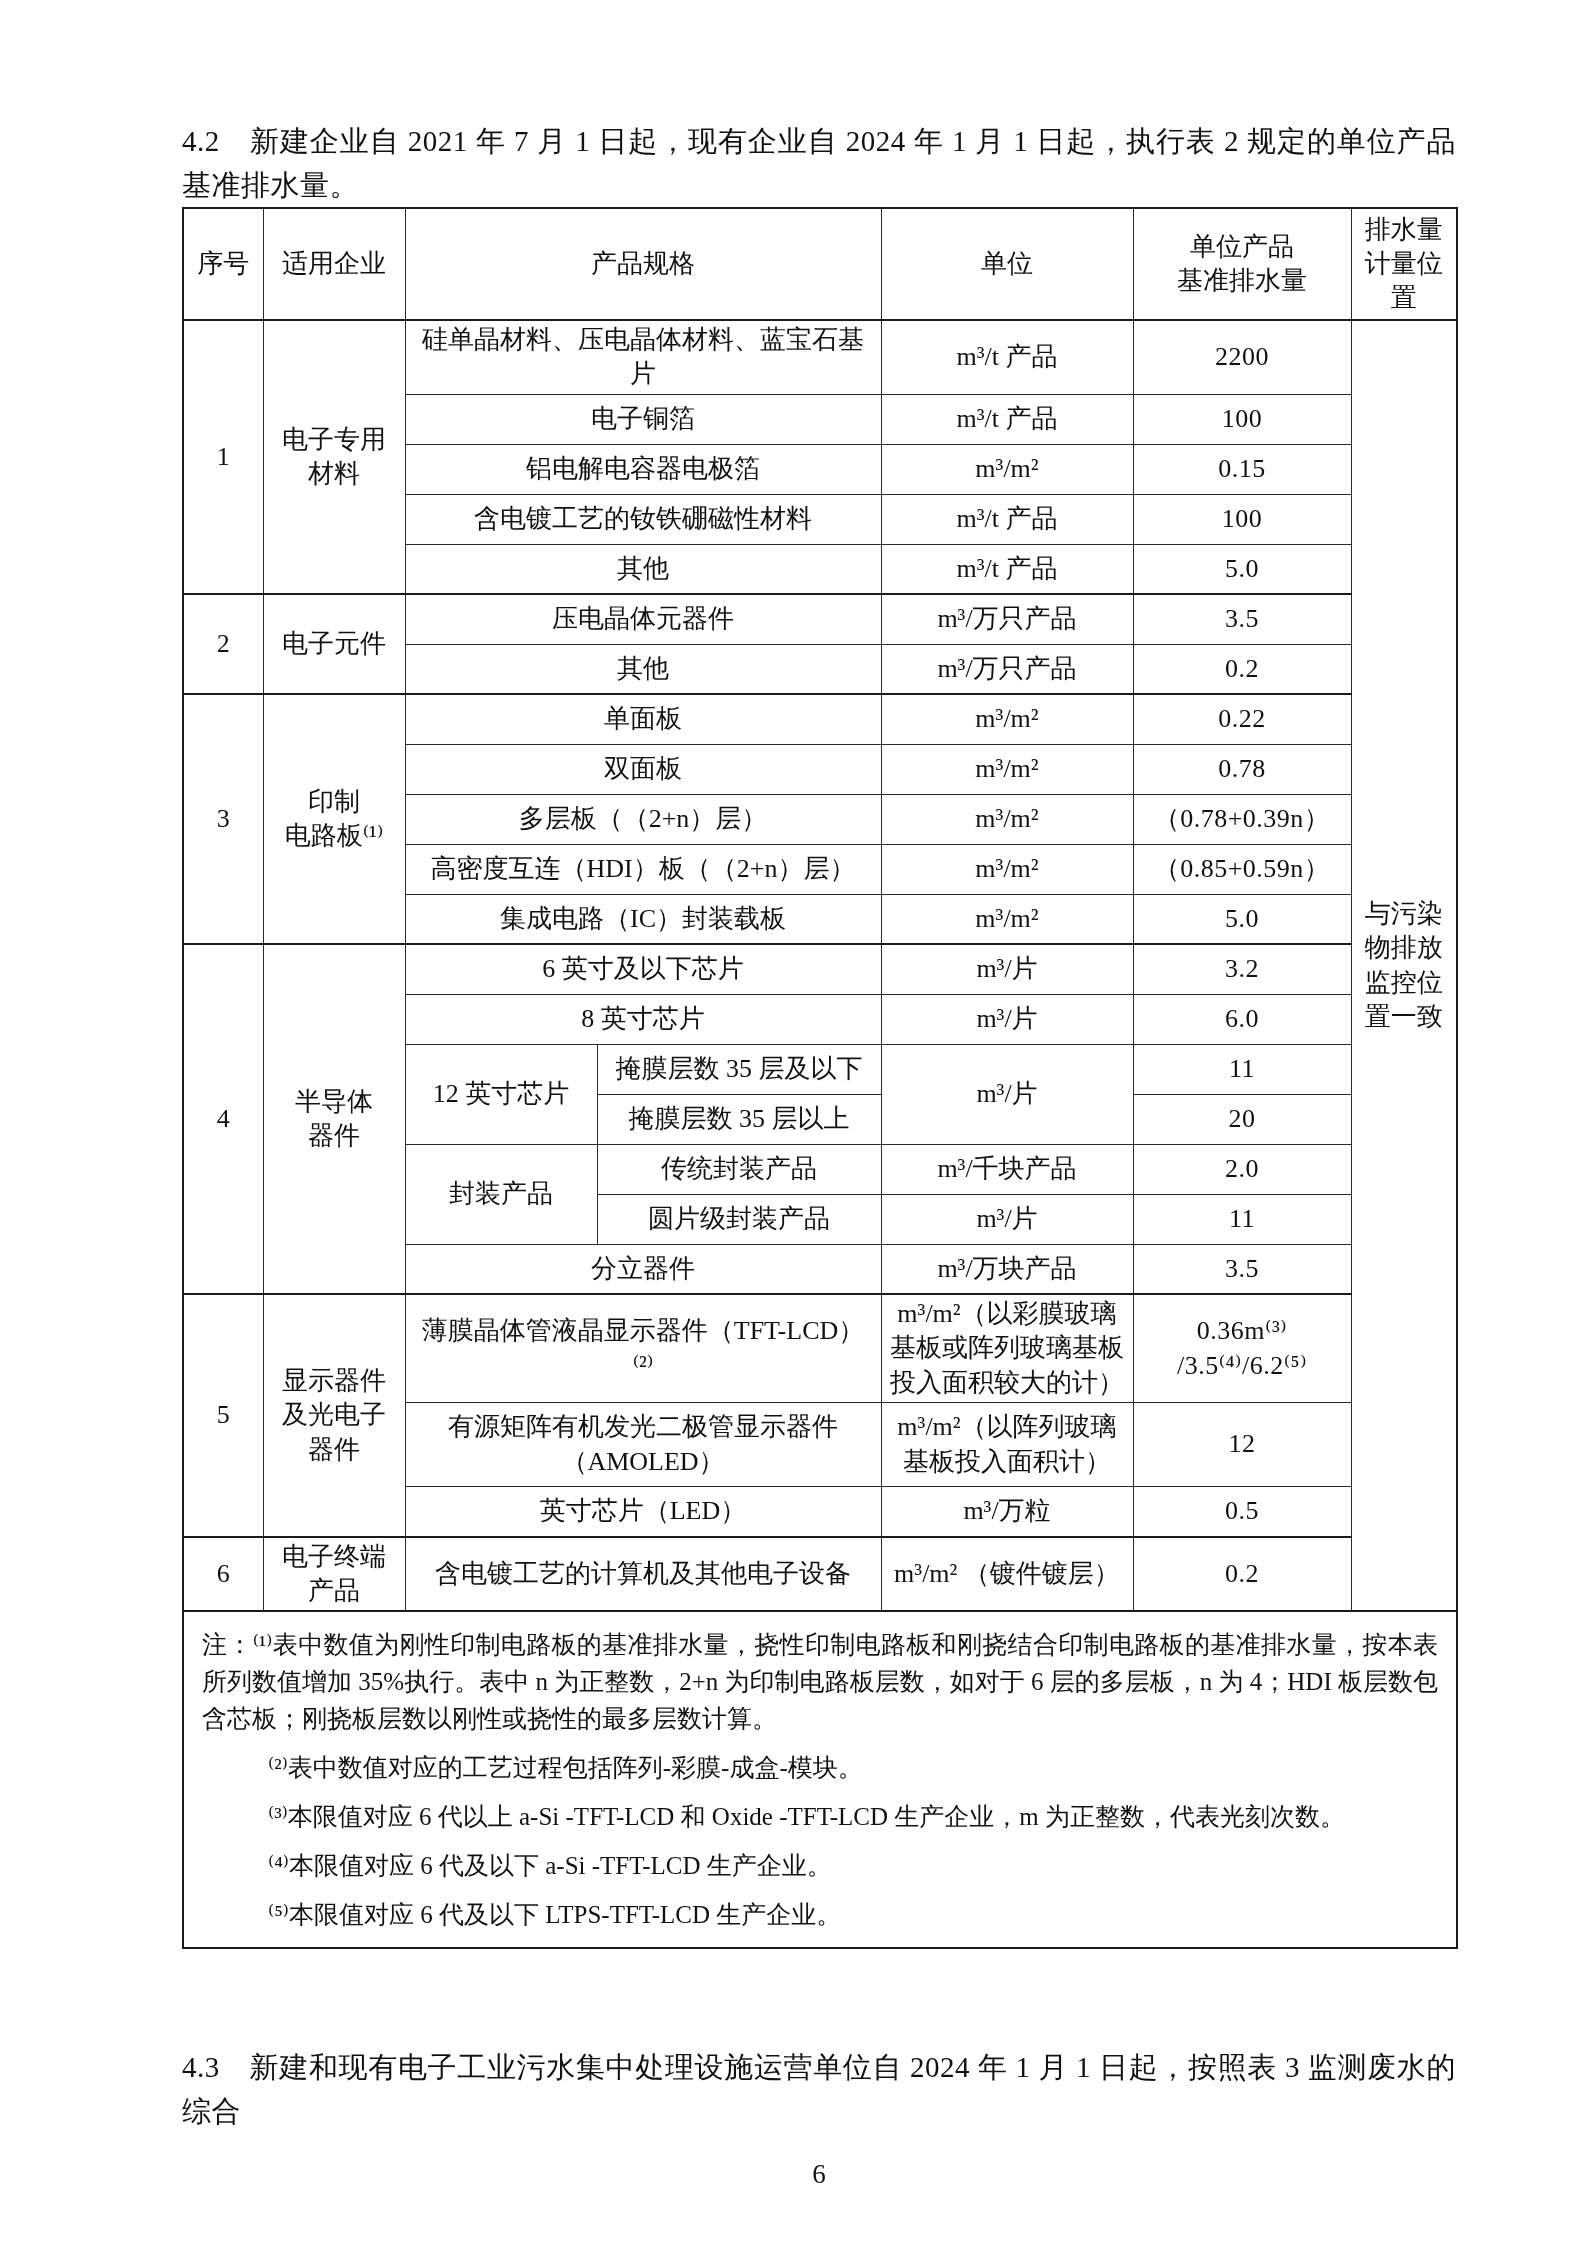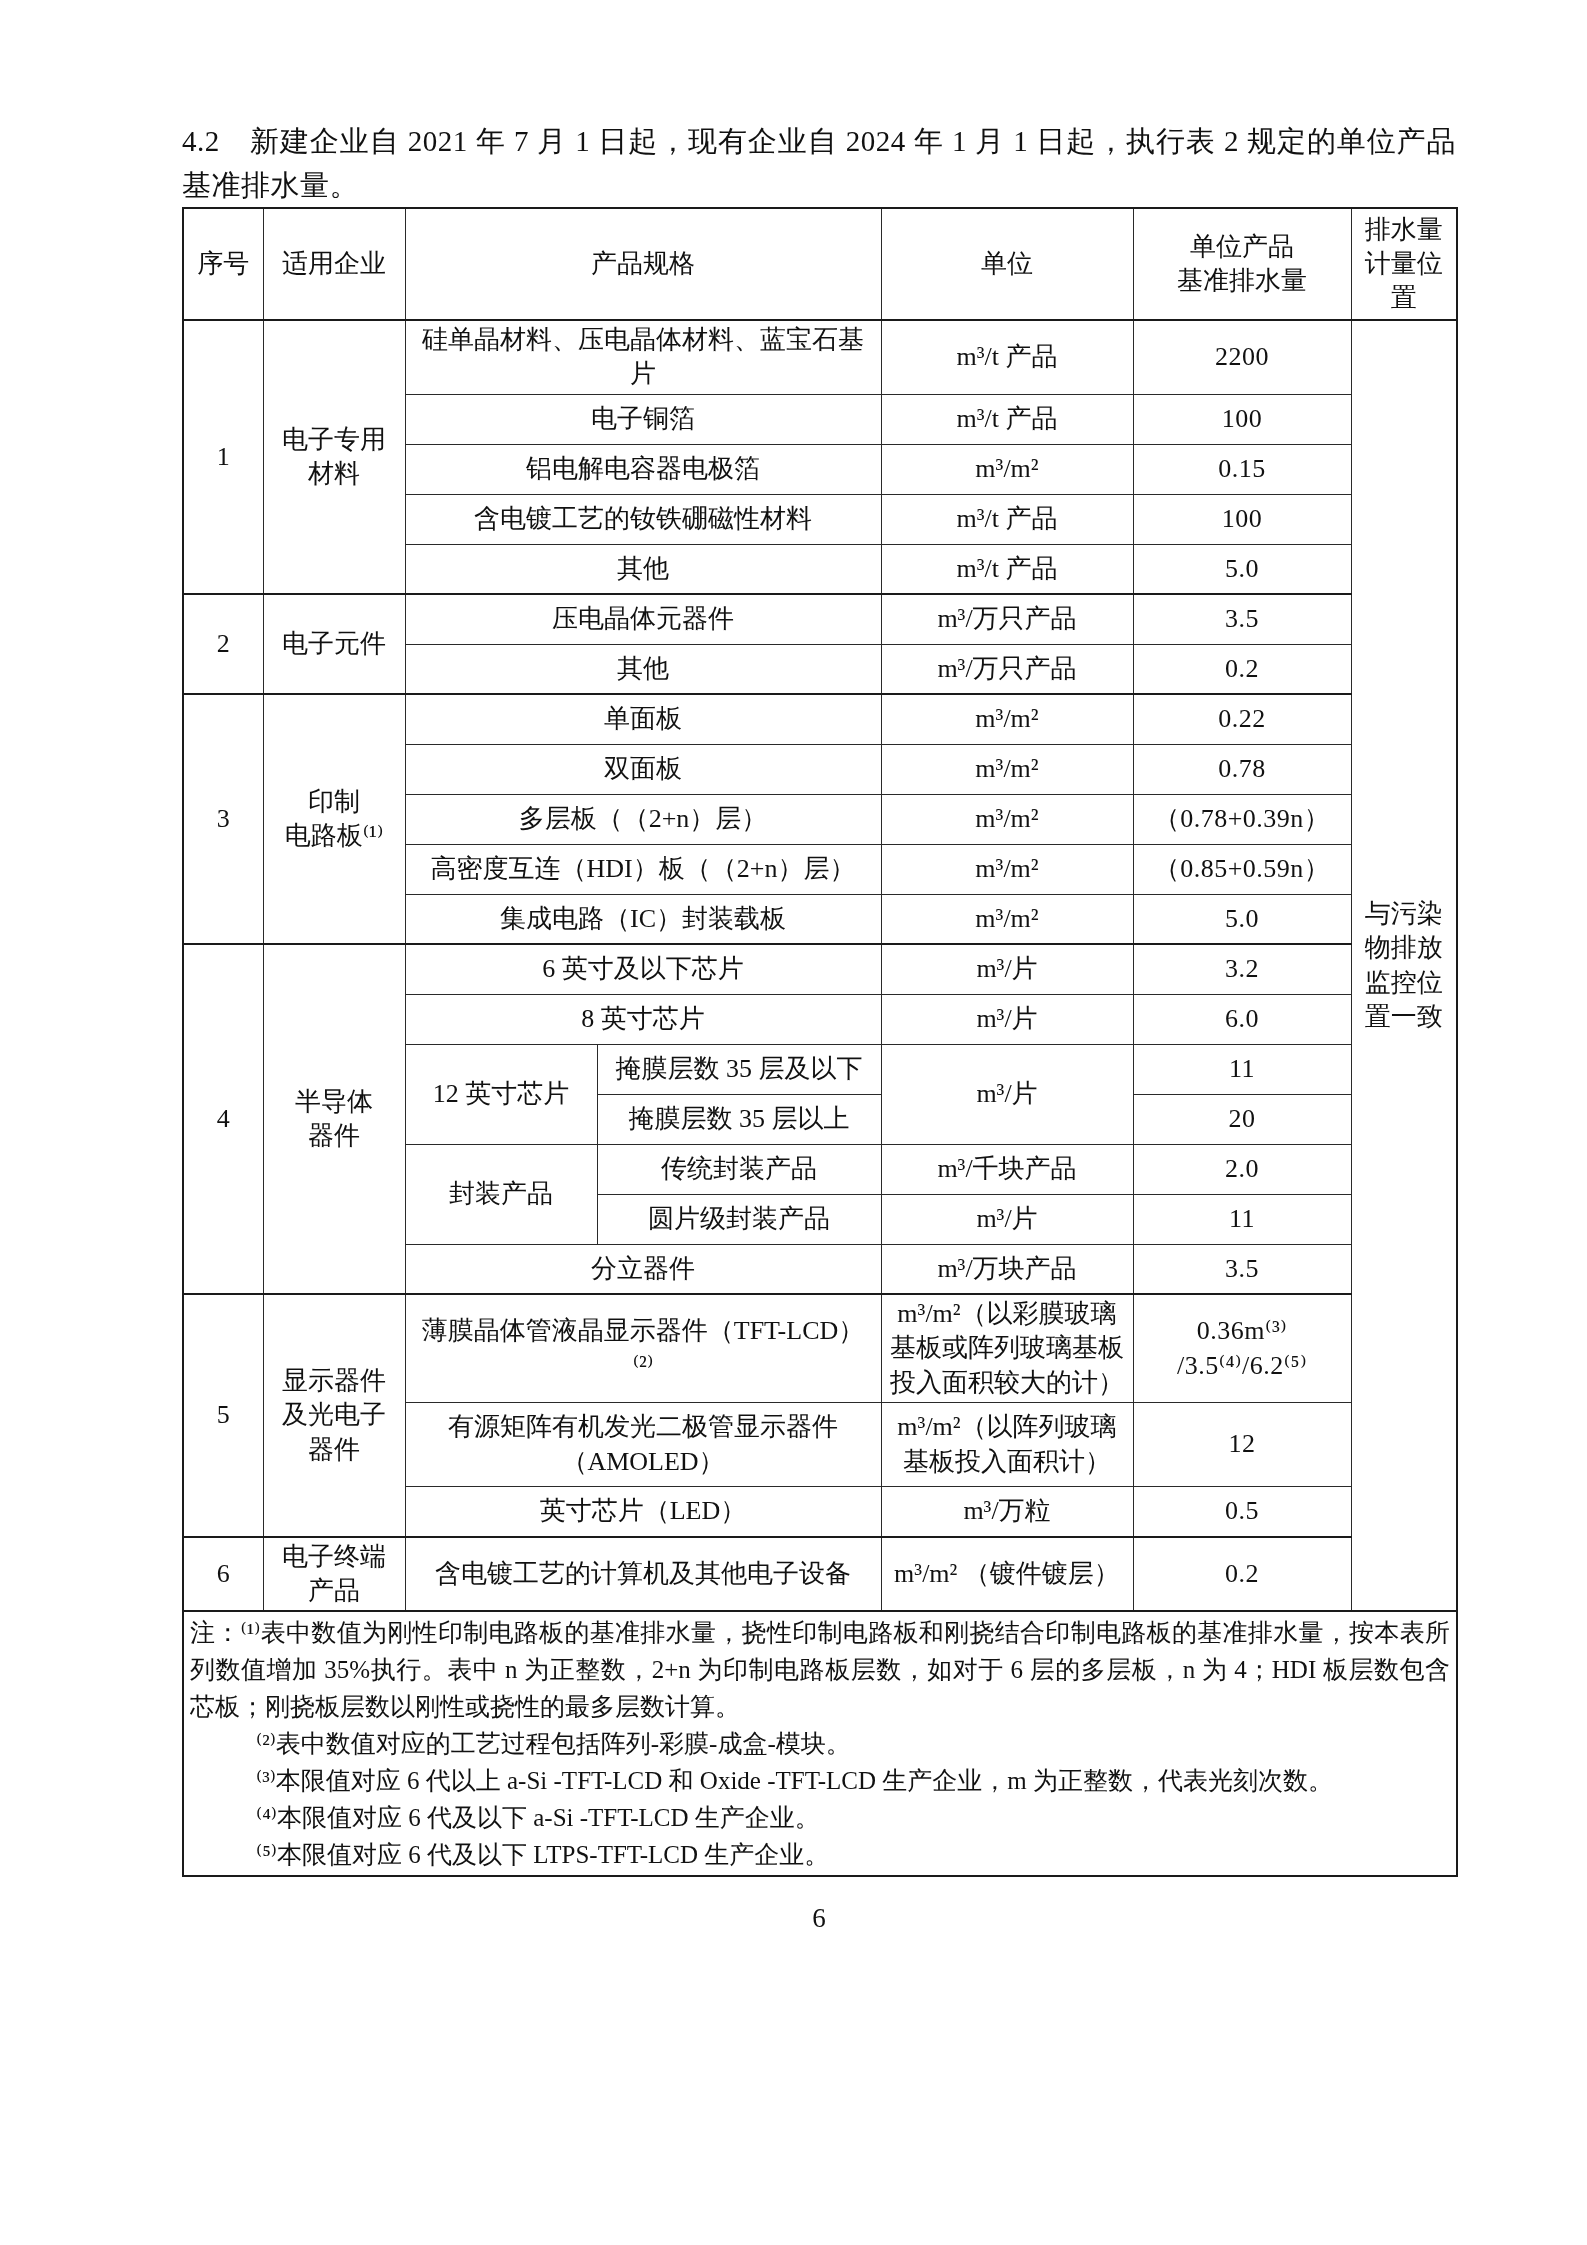--- a/index.html
+++ b/index.html
@@ -38,21 +38,21 @@
   tr.hh{height:112px;}
   tr.r{height:50px;}
   tr.rt{height:96px;}
   tr.ra{height:84px;padding-left:40px;}
   tr.r6{height:70px;}
   td.valcell{letter-spacing:0.5px;}
   td.notes-cell{
     text-align:left;vertical-align:top;
     padding:10px 16px 12px 16px;
   }
-  .note{font-size:25px;line-height:37px;margin:0;text-align:justify;}
+  .note{font-size:25px;line-height:37px;margin:12px;text-align:justify;}
   .note-indent{text-indent:66px;}
   .para-43{margin-top:96px;}
   .page-num{
     text-align:center;font-size:27px;margin-top:26px;
   }
 </style>
 </head>
 <body>
 
 <div class="content">
@@ -229,16 +229,17 @@
           <p class="note">注：⁽¹⁾表中数值为刚性印制电路板的基准排水量，挠性印制电路板和刚挠结合印制电路板的基准排水量，按本表所列数值增加 35%执行。表中 n 为正整数，2+n 为印制电路板层数，如对于 6 层的多层板，n 为 4；HDI 板层数包含芯板；刚挠板层数以刚性或挠性的最多层数计算。</p>
           <p class="note note-indent">⁽²⁾表中数值对应的工艺过程包括阵列-彩膜-成盒-模块。</p>
           <p class="note note-indent">⁽³⁾本限值对应 6 代以上 a-Si -TFT-LCD 和  Oxide -TFT-LCD 生产企业，m 为正整数，代表光刻次数。</p>
           <p class="note note-indent">⁽⁴⁾本限值对应 6 代及以下 a-Si -TFT-LCD 生产企业。</p>
           <p class="note note-indent">⁽⁵⁾本限值对应 6 代及以下 LTPS-TFT-LCD 生产企业。</p>
         </td>
       </tr>
     </tbody>
   </table>
 
+  <p class="para para-43">4.3　新建和现有电子工业污水集中处理设施运营单位自 2024 年 1 月 1 日起，按照表 3 监测废水的综合</p>
 
   <div class="page-num">6</div>
 
 </div>
 
 </body></html>

